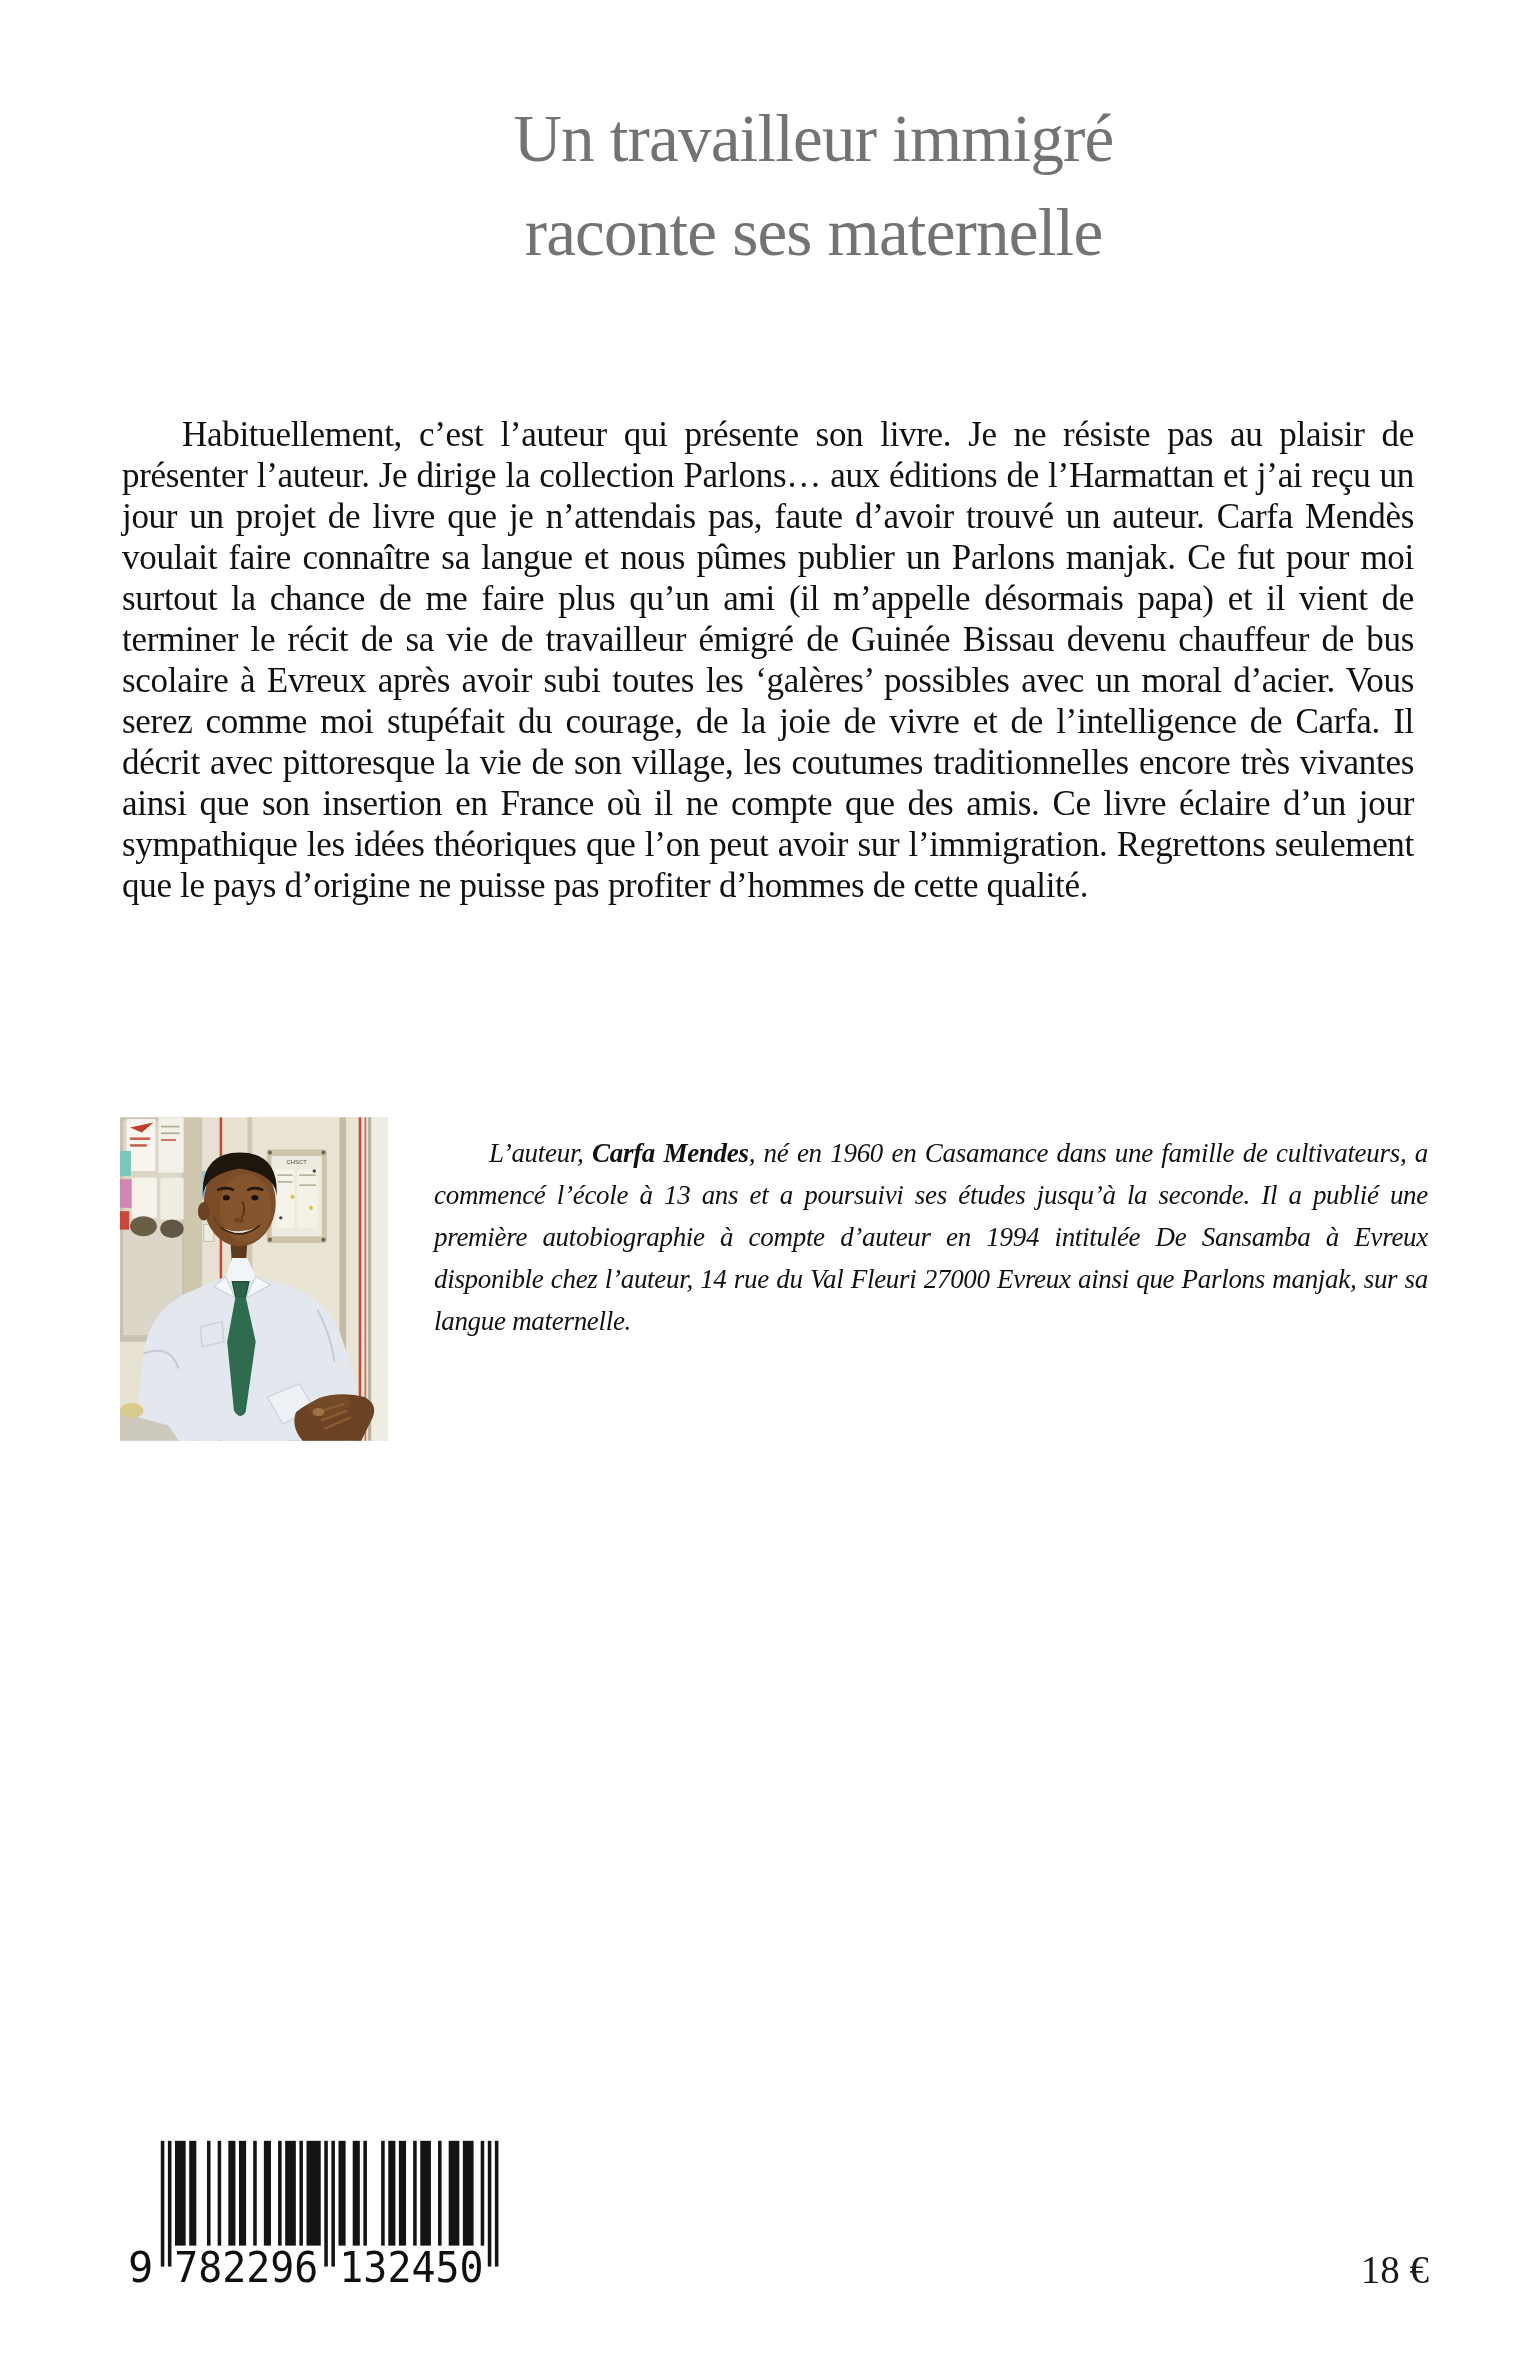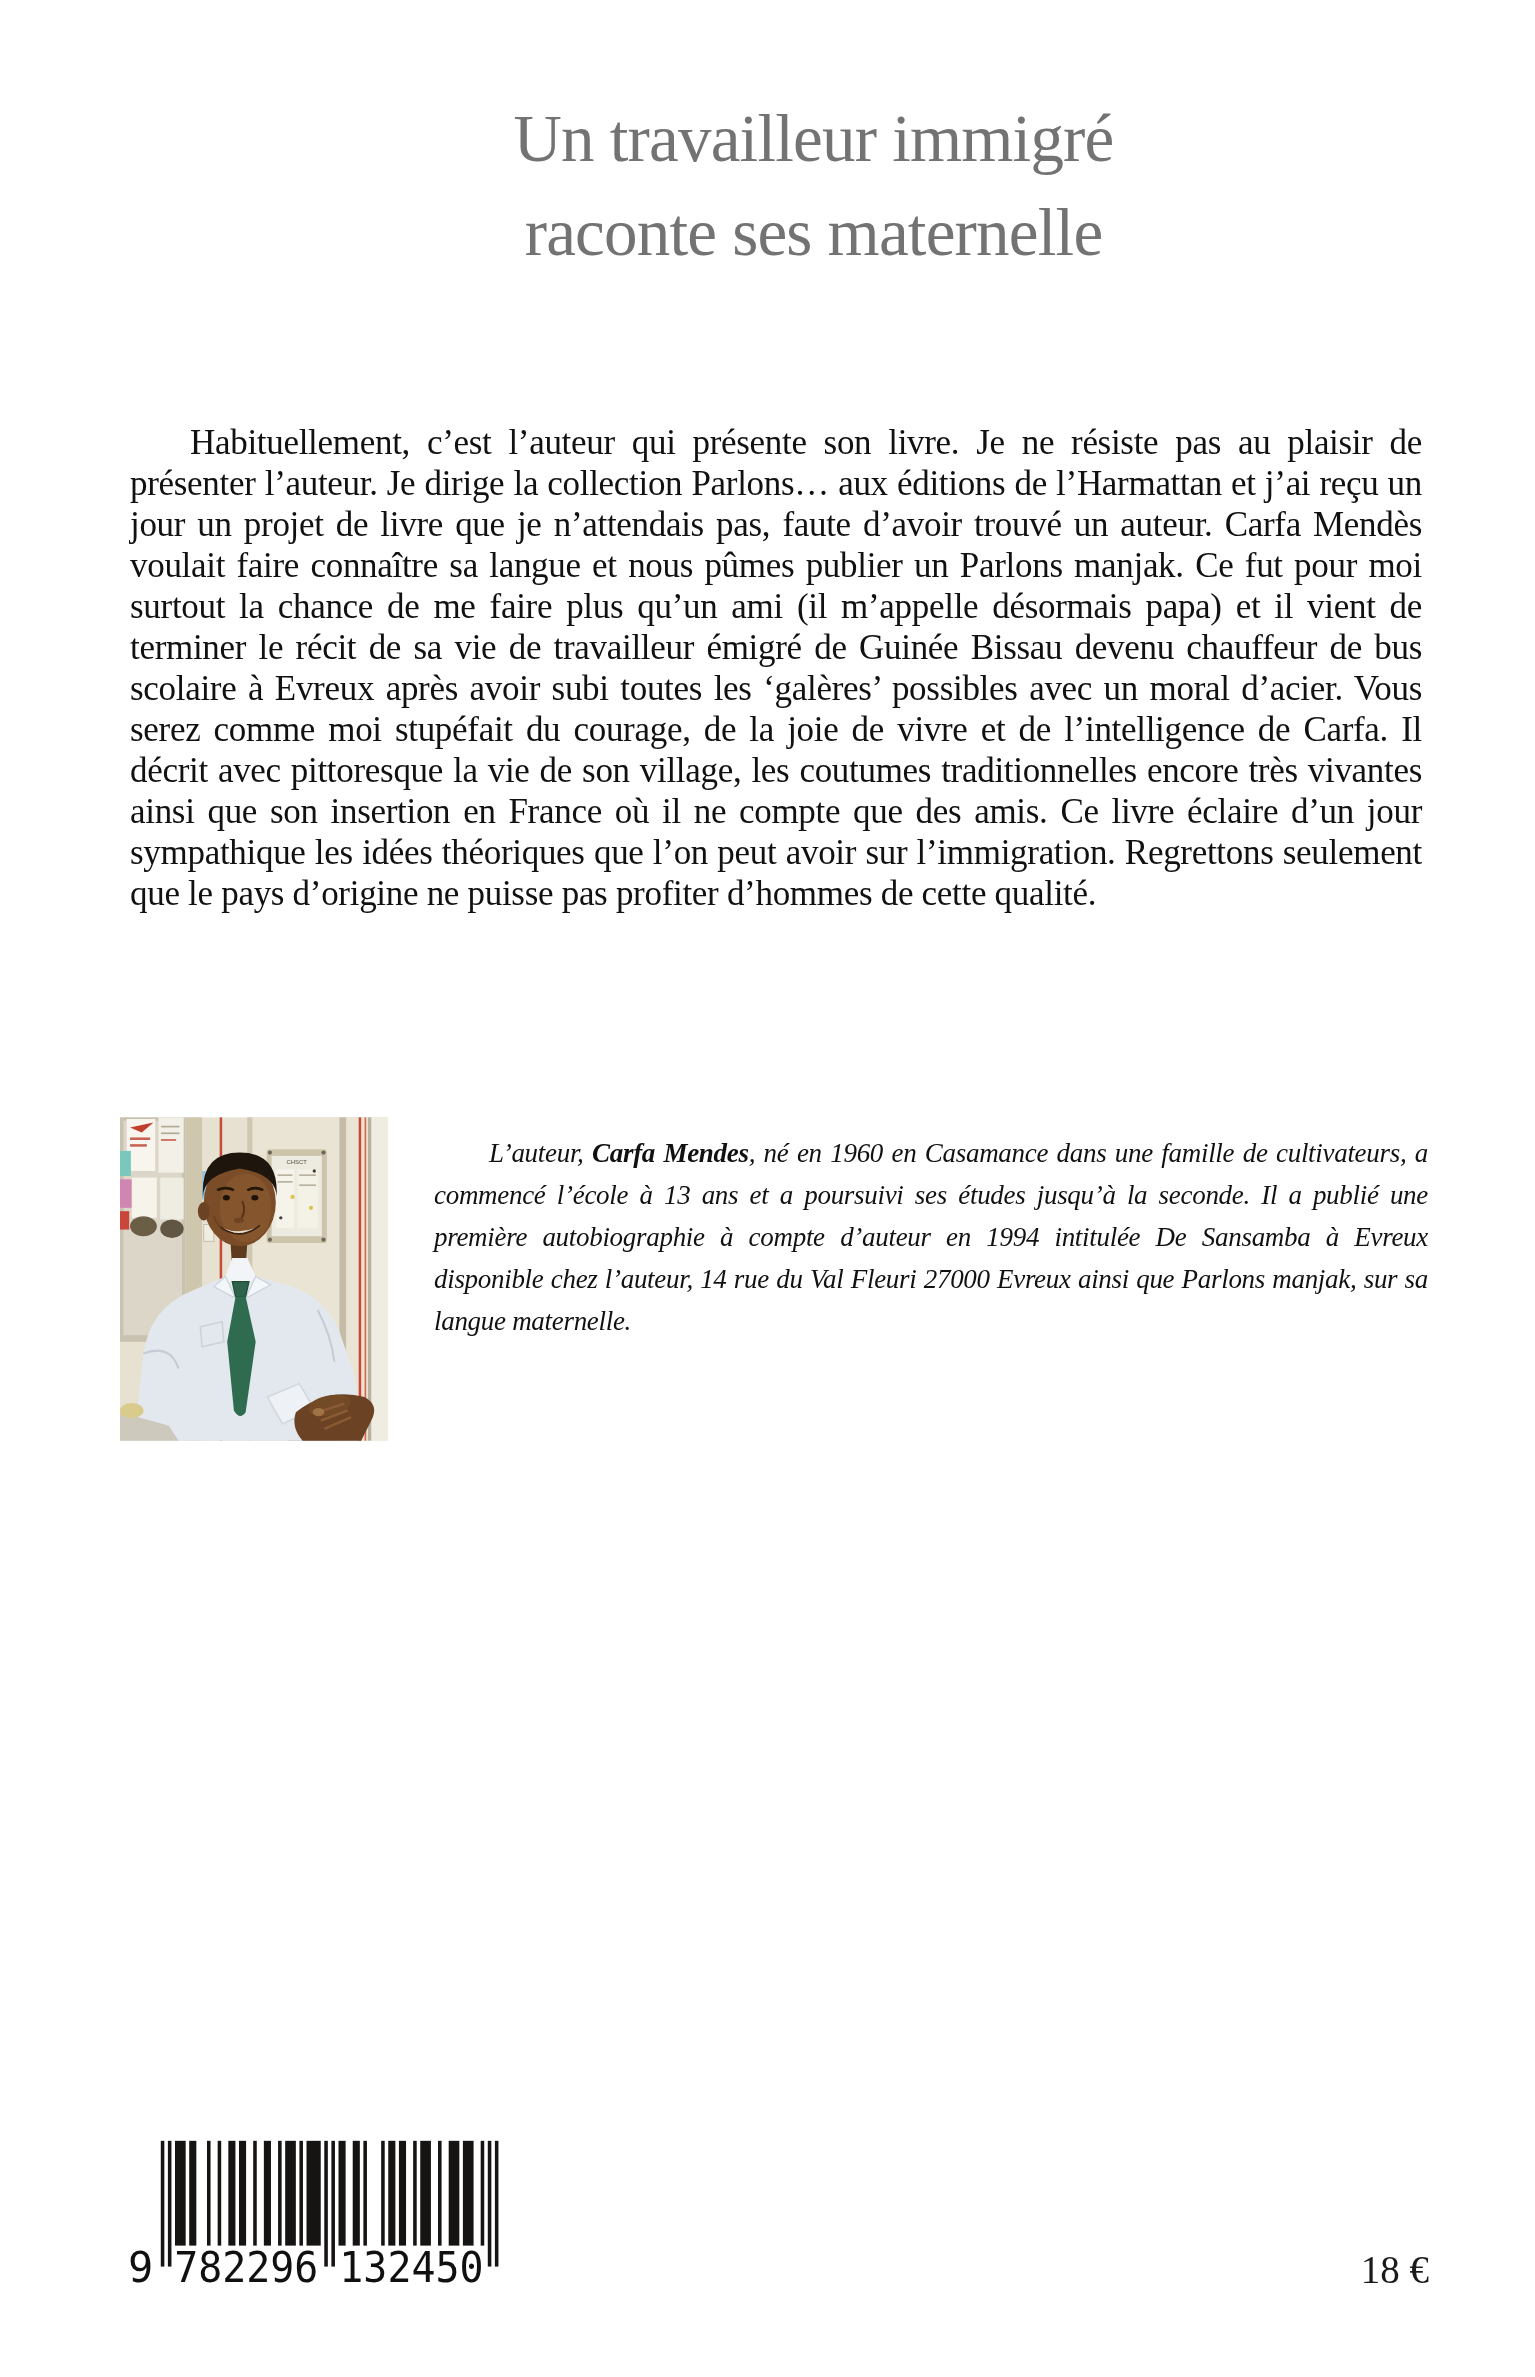--- a/index.html
+++ b/index.html
@@ -7,21 +7,21 @@
     position:relative; width:1535px; height:2377px; background:#ffffff;
     font-family:"Liberation Serif", serif; color:#111111; overflow:hidden;
   }
   .title {
     position:absolute; top:91px; left:0; width:100%;
     text-align:center; font-size:67px; line-height:94px; letter-spacing:-0.8px;
     color:#737373;
     padding-left:46px;
   }
   .body-text {
-    position:absolute; left:122px; top:414px; width:1292px; margin:8px;
+    position:absolute; left:122px; top:414px; width:1292px; margin:0;
     font-size:35px; line-height:41px; letter-spacing:-0.3px;
     text-align:justify; text-indent:60px;
   }
   .photo {
     position:absolute; left:120px; top:1117px; width:268px; height:324px;
     display:block;
   }
   .bio {
     position:absolute; left:422px; top:1120px; width:994px; margin:12px;
     font-style:italic; font-size:27px; line-height:42px; letter-spacing:-0.3px;

